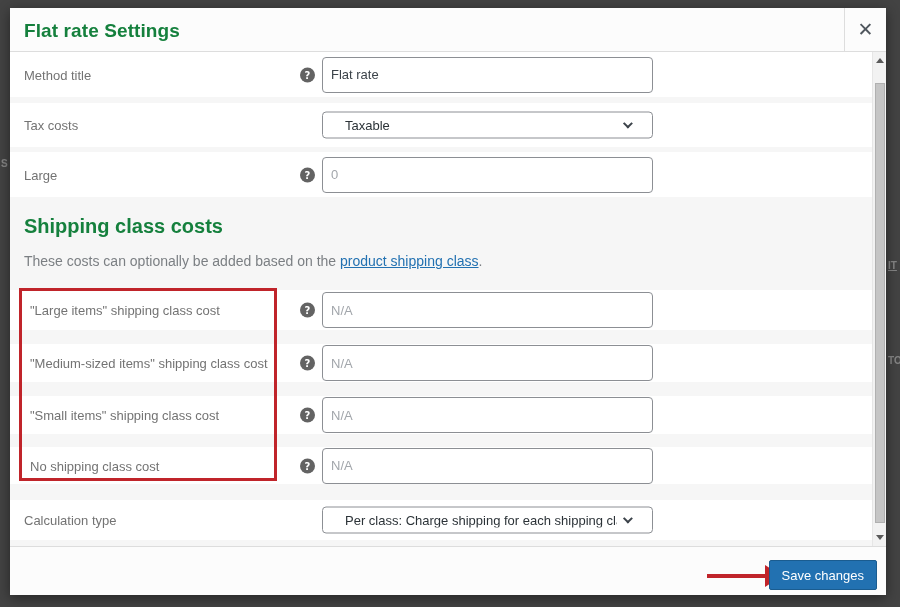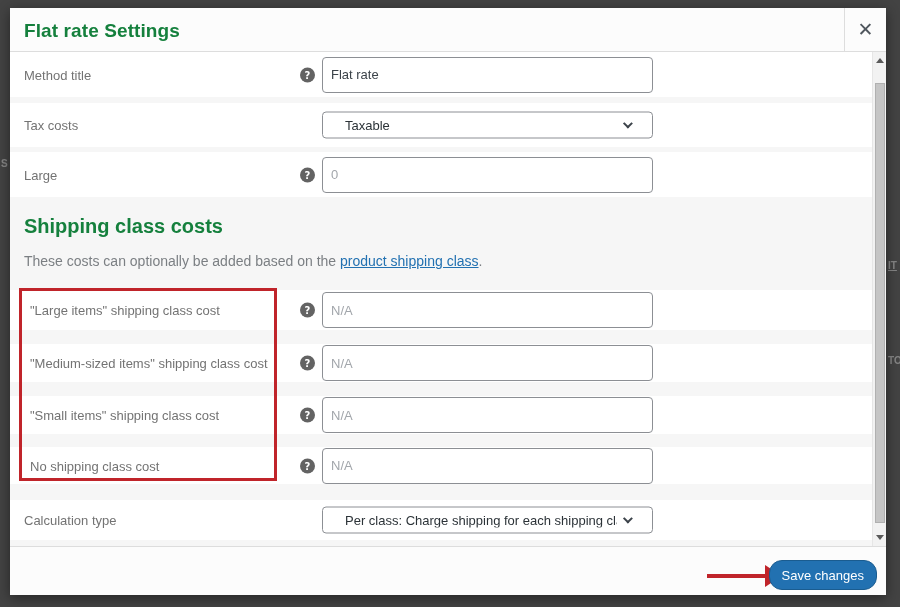--- a/index.html
+++ b/index.html
@@ -125,21 +125,21 @@
     background:#c5c5c5; border:1px solid #b0b0b0; cursor:grab;
   }
 
   
   .modal-footer {
     position:absolute; left:0; right:0; bottom:0; height:49px;
     background:#fcfcfc; border-top:1px solid #dddddd;
   }
   .save-btn {
     position:absolute; right:9px; top:13px; height:30px; min-width:97px;
-    background:#2271b1; border:1px solid #1a5c90; border-radius:13px;
+    background:#2271b1; border:1px solid #1a5c90; border-radius:2px;
     color:#fff; font-size:13px; font-family:"Liberation Sans", sans-serif;
     padding:0 12px; cursor:pointer;
   }
   .arrow-line { position:absolute; left:697px; top:27px; width:60px; height:4px; background:#c0242a; }
   .arrow-head {
     position:absolute; left:755px; top:18px; width:0; height:0;
     border-left:17px solid #c0242a; border-top:11px solid transparent; border-bottom:11px solid transparent;
   }
 </style>
 </head>

